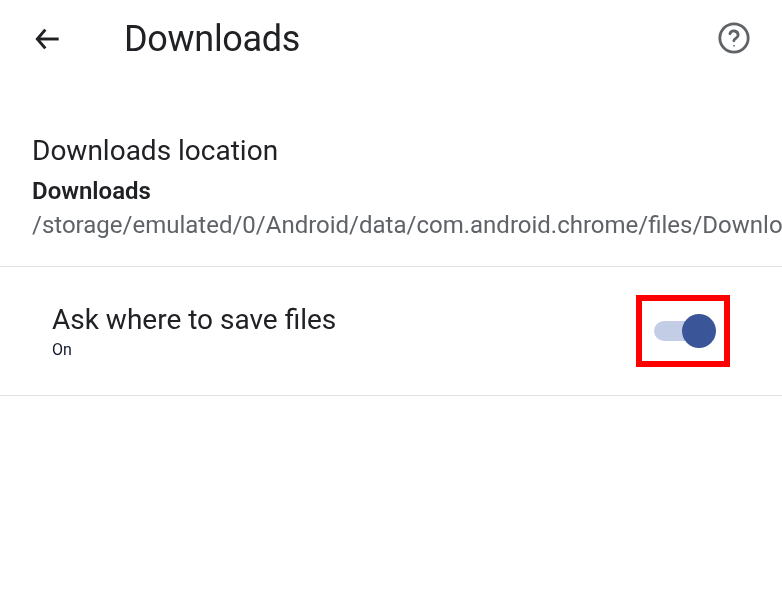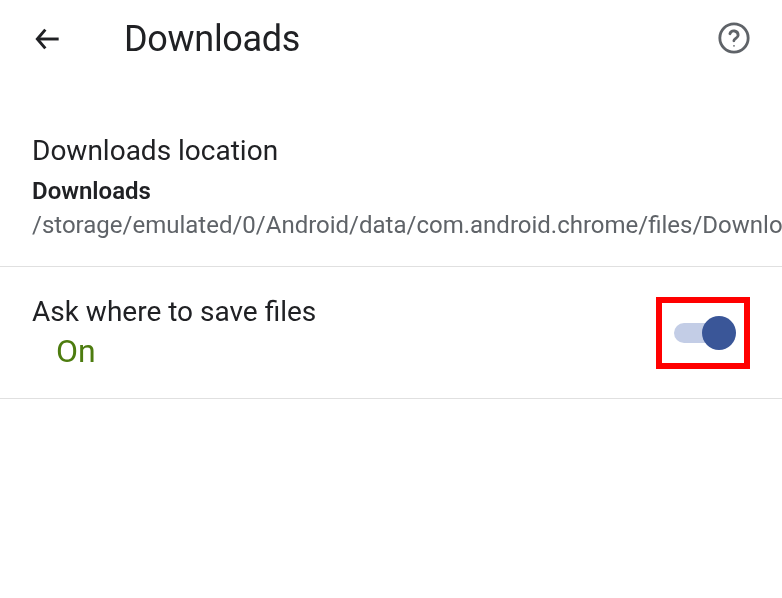--- a/index.html
+++ b/index.html
@@ -65,37 +65,36 @@
       line-height: 1.4;
     }
     .section-subtitle .bold {
       font-weight: 600;
       color: #202124;
     }
     .toggle-section {
       display: flex;
       align-items: center;
       justify-content: space-between;
-      padding: 28px 32px;
+      padding: 28px 52px;
       border-bottom: 1px solid #e0e0e0;
     }
     .toggle-label-group {
       display: flex;
       flex-direction: column;
     }
     .toggle-title {
       font-size: 28px;
       font-weight: 400;
       color: #202124;
       margin-bottom: 4px;
     }
     .toggle-status {
-      font-size: 32px;
-      color: #4d7c0f;
-      margin-left: 24px;
+      font-size: 16px;
+      color: #0f172a;
     }
     .highlight-box {
       border: 6px solid #ff0000;
       padding: 18px 12px;
       display: flex;
       align-items: center;
       justify-content: center;
     }
     .toggle {
       position: relative;

